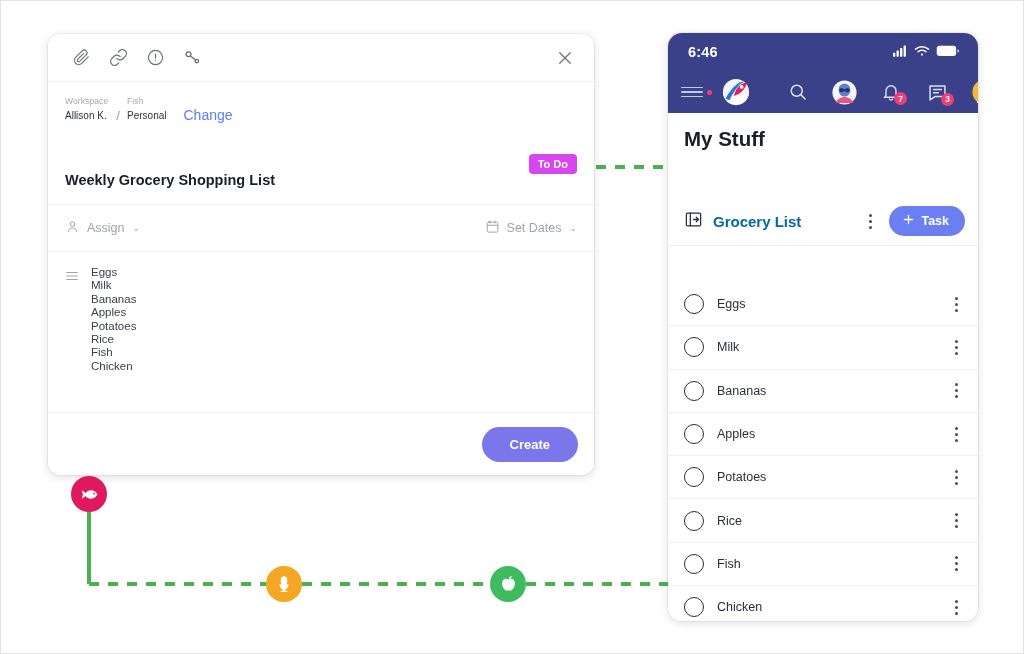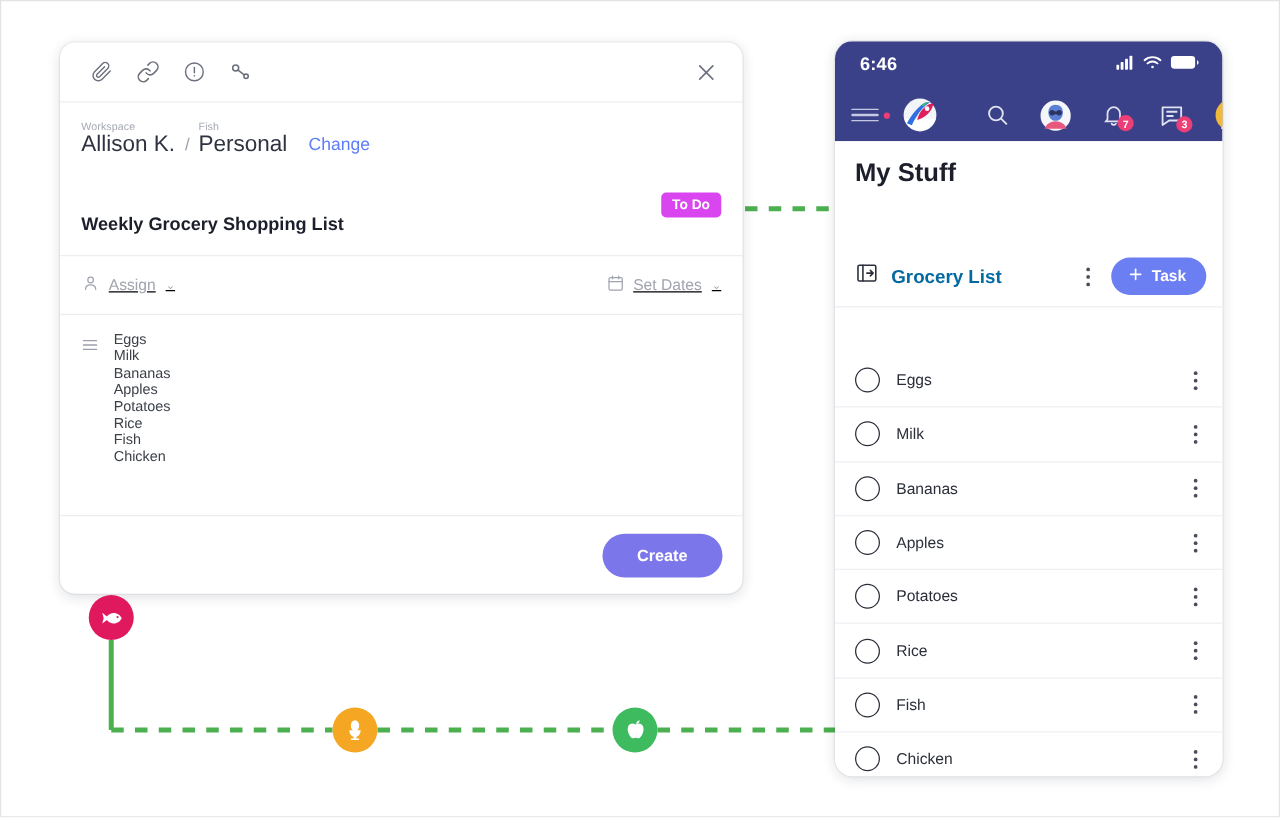--- a/index.html
+++ b/index.html
@@ -80,21 +80,21 @@
     align-items: flex-end;
   }
   .bc-group { display: flex; flex-direction: column; }
   .bc-label {
     font-size: 8.5px;
     color: #a5a9b4;
     line-height: 11px;
     letter-spacing: 0.1px;
   }
   .bc-value {
-    font-size: 18px;
+    font-size: 10px;
     color: #2f3240;
     line-height: 17px;
   }
   .bc-sep {
     font-size: 13.5px;
     color: #9ba0ab;
     margin: 0 7px 0 8px;
     line-height: 17px;
   }
   .bc-change {
@@ -128,21 +128,20 @@
     cursor: pointer;
   }
 
   .meta-row {
     height: 46px;
     display: flex;
     align-items: center;
     justify-content: space-between;
     padding: 0 17px;
     border-bottom: 1px solid #eceef1;
-    text-decoration: underline;
   }
   .meta-chip {
     display: flex;
     align-items: center;
     gap: 7px;
     color: #a0a4af;
     font-size: 12.5px;
     cursor: pointer;
   }
   .caret { font-size: 9px; color: #a0a4af; margin-left: 1px; }

